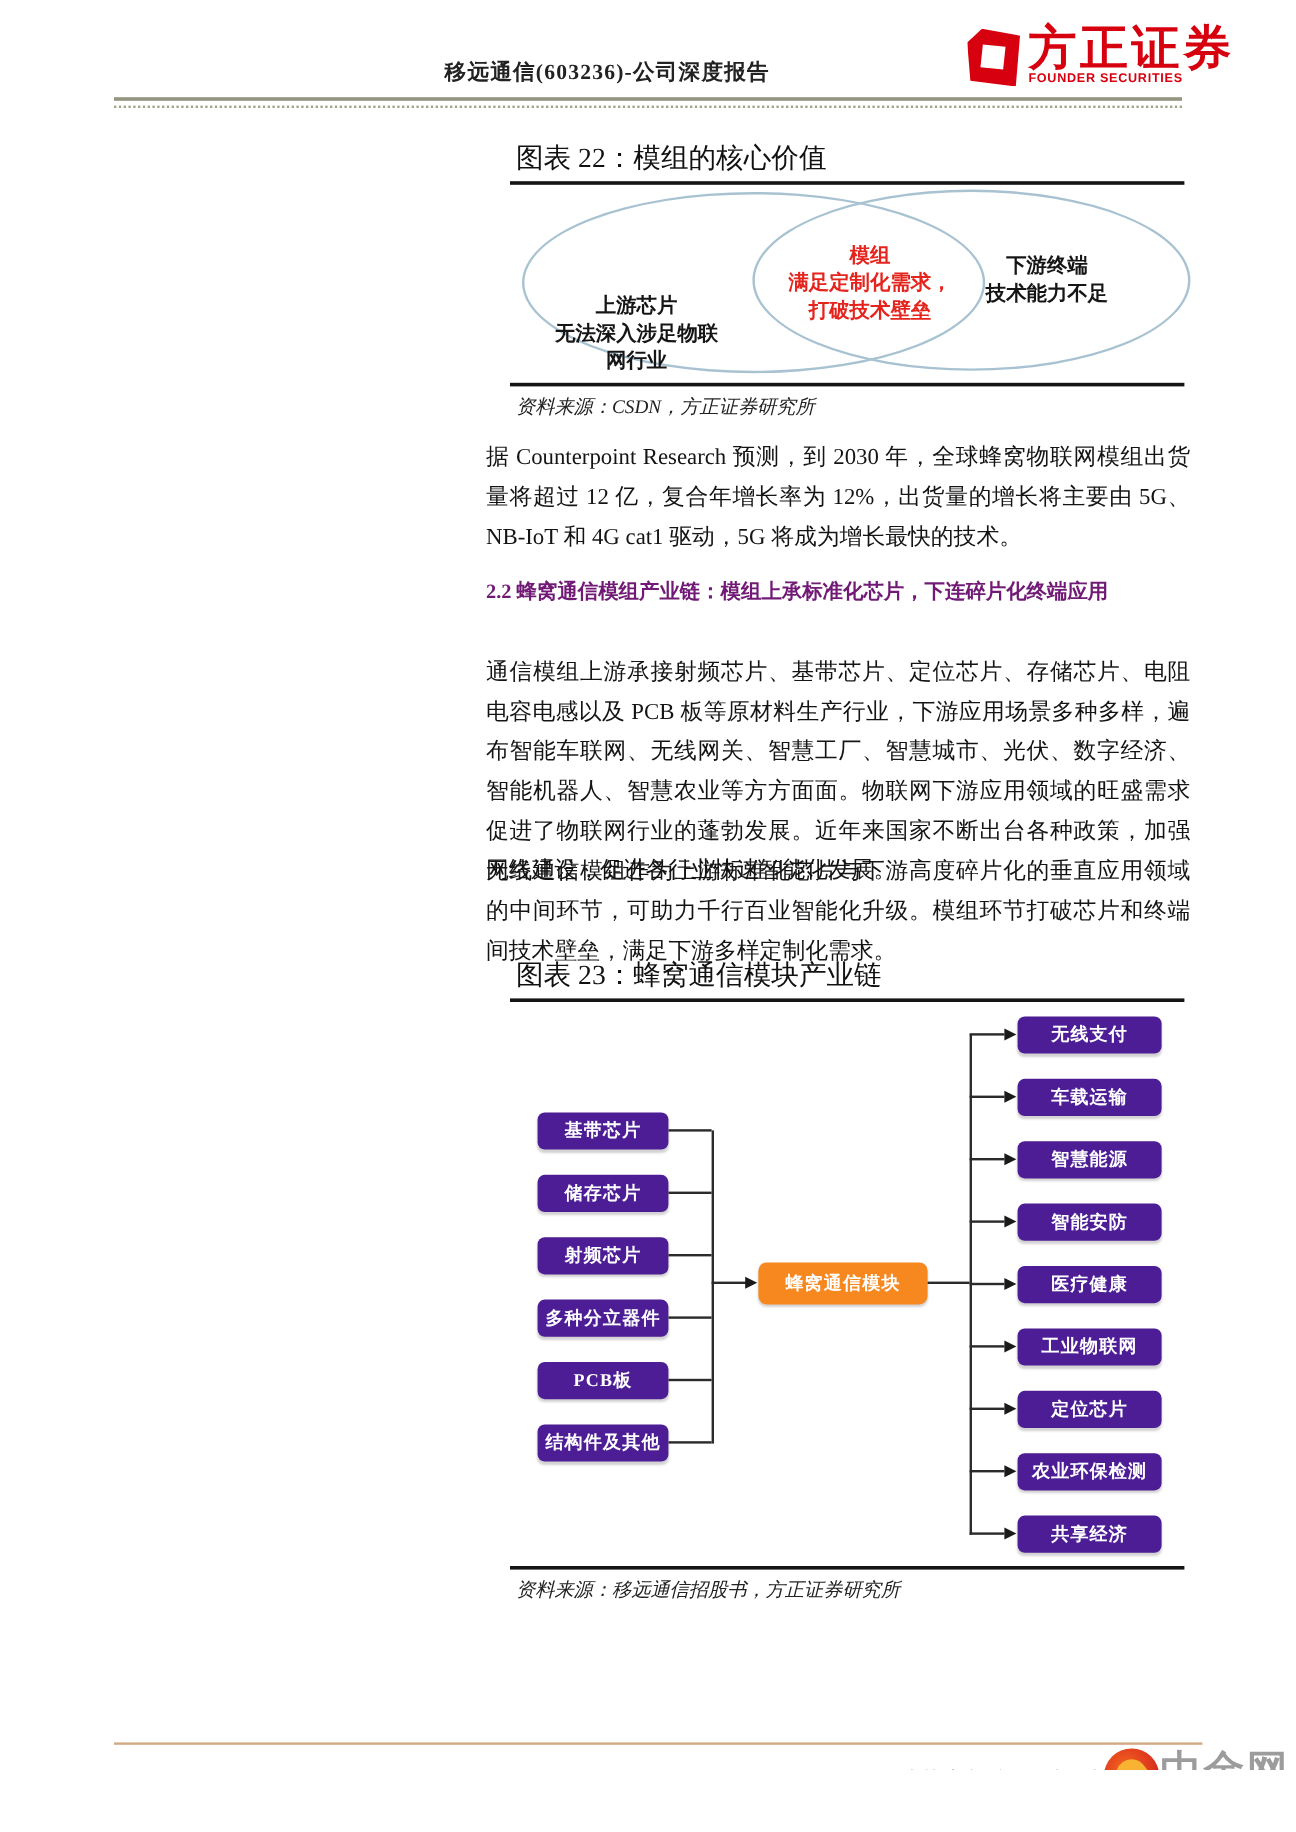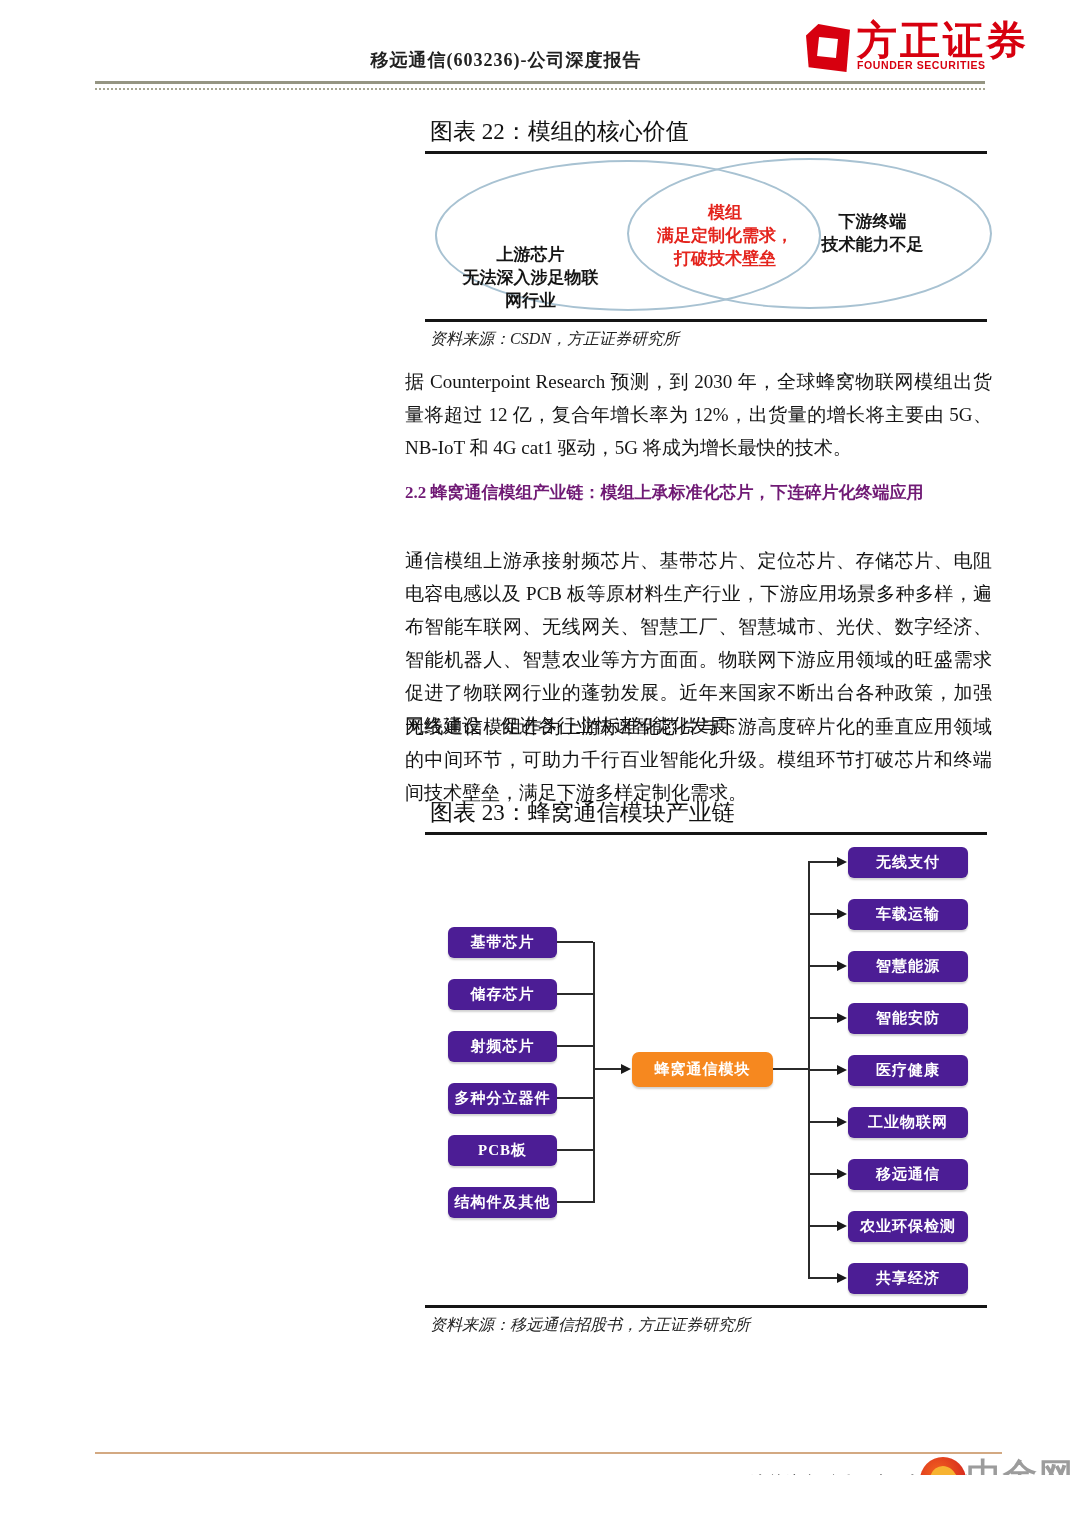--- a/index.html
+++ b/index.html
@@ -168,21 +168,21 @@
       <div class="arrow" style="left:412px;top:330px"></div>
       <div class="arrow" style="left:412px;top:382px"></div>
       <div class="arrow" style="left:412px;top:434px"></div>
 
       <div class="box rbox" style="top:8px">无线支付</div>
       <div class="box rbox" style="top:60px">车载运输</div>
       <div class="box rbox" style="top:112px">智慧能源</div>
       <div class="box rbox" style="top:164px">智能安防</div>
       <div class="box rbox" style="top:216px">医疗健康</div>
       <div class="box rbox" style="top:268px">工业物联网</div>
-      <div class="box rbox" style="top:320px">移远通信</div>
+      <div class="box rbox" style="top:320px">定位芯片</div>
       <div class="box rbox" style="top:372px">农业环保检测</div>
       <div class="box rbox" style="top:424px">共享经济</div>
     </div>
 
     <div class="fig-rule"></div>
     <div class="fig-source">资料来源：移远通信招股书，方正证券研究所</div>
   </section>
 
   <div class="footer-rule"></div>
   <div class="page-number">14</div>

